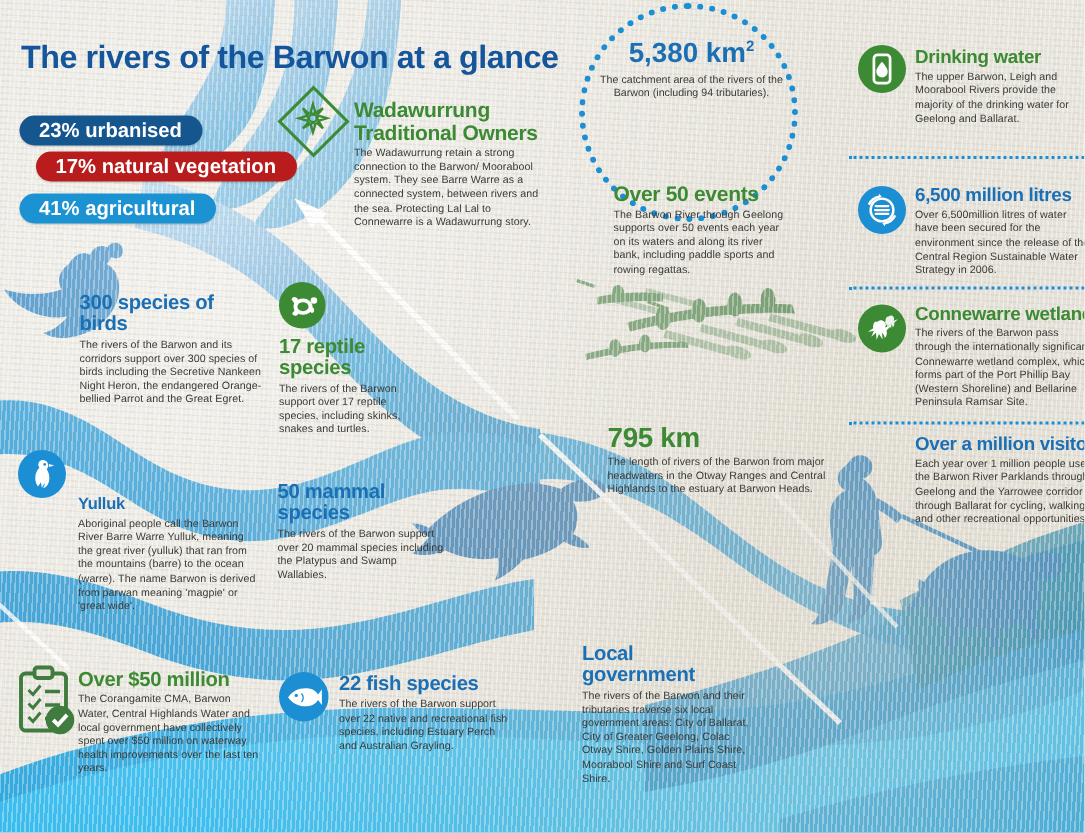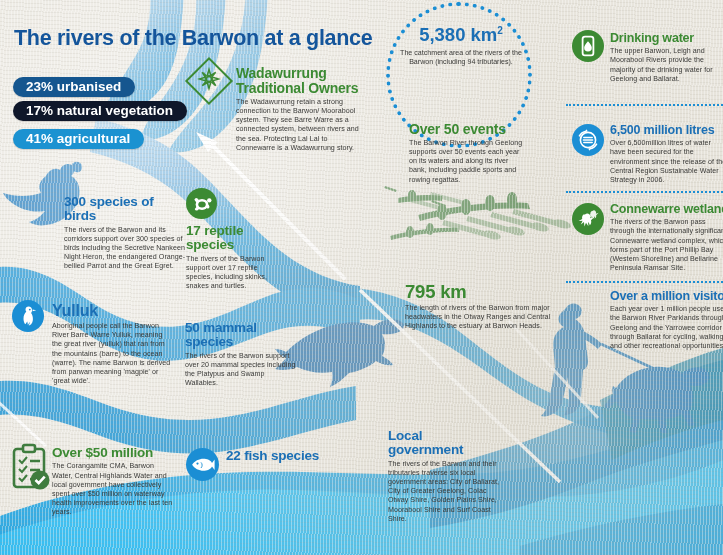--- a/index.html
+++ b/index.html
@@ -41,21 +41,21 @@
   .pill {
     position: absolute; left: 13px;
     height: 20px; line-height: 20px;
     padding: 0 14px 0 13px;
     border-radius: 10px;
     color: #ffffff; font-weight: bold; font-size: 13.5px;
     white-space: nowrap;
     box-shadow: 0 1px 1px rgba(0,0,0,0.14);
   }
   #pill-0 { top: 77px;  background: #15568f; }
-  #pill-1 { top: 101px; background: #0f172a; }
+  #pill-1 { top: 101px; background: #b91c1c; margin-left: 11px; }
   #pill-2 { top: 129px; background: #1b92d1; }
 
   
   .fact { position: absolute; }
   .fact .head {
     font-weight: bold; line-height: 1.06;
     letter-spacing: -0.2px;
     margin-bottom: 2px;
   }
   .fact .body {
@@ -284,21 +284,21 @@
       </span>
     </div>
     <div class="fact green" style="left:236px; top:66px; width:126px;">
       <div class="head" style="font-size:14px;">
         <span>Wadawurrung</span><br>
         <span>Traditional Owners</span>
       </div>
       <div class="body">The Wadawurrung retain a strong connection to the Barwon/ Moorabool system. They see Barre Warre as a connected system, between rivers and the sea. Protecting Lal Lal to Connewarre is a Wadawurrung story.</div>
     </div>
 
-    <div class="fact blue" style="left:64px; top:195px; width:122px;">
+    <div class="fact blue" style="left:53px; top:195px; width:122px;">
       <div class="head" style="font-size:13.5px;">300 species of birds</div>
       <div class="body">The rivers of the Barwon and its corridors support over 300 species of birds including the Secretive Nankeen Night Heron, the endangered Orange-bellied Parrot and the Great Egret.</div>
     </div>
 
     <div class="badge green" style="left:186px; top:188px; width:31px; height:31px;">
       <svg width="22" height="20" viewBox="0 0 24 22">
         <g fill="#ffffff">
           <ellipse cx="12" cy="11.5" rx="7" ry="6"></ellipse>
           <circle cx="20" cy="7" r="2.4"></circle>
           <path d="M3.6 6.2 a2.4 2.4 0 1 1 2.2 3.1 Z"></path>
@@ -324,21 +324,21 @@
                    c0.7 -1 1.1 -2.3 1.1 -3.7 l-1.9 3.3 l-0.6 -3.6
                    l-2 2.8 c-1.2 -1.5 -1.8 -3.5 -1.8 -5.6
                    c0 -2.8 1 -5.3 2.8 -6.9 c-0.5 -0.6 -0.8 -1.4 -0.8 -2.2
                    c0 -1.8 1.4 -3 3 -3 Z"></path>
           <path d="M14.6 4.4 l3.6 0.9 l-3.6 1 Z"></path>
         </g>
         <circle cx="11.8" cy="4.6" r="0.9" fill="#1b8ed4"></circle>
       </svg>
     </div>
     <div class="fact blue" style="left:52px; top:303px; width:122px;">
-      <div class="head" style="font-size:16px;">Yulluk</div>
+      <div class="head" style="font-size:11px;margin-top:28px;">Yulluk</div>
       <div class="body">Aboriginal people call the Barwon River Barre Warre Yulluk, meaning the great river (yulluk) that ran from the mountains (barre) to the ocean (warre). The name Barwon is derived from parwan meaning 'magpie' or 'great wide'.</div>
     </div>
 
     <div class="fact blue" style="left:185px; top:321px; width:112px;">
       <div class="head" style="font-size:13.5px;">
         <span>50 mammal</span><br>
         <span>species</span>
       </div>
       <div class="body">The rivers of the Barwon support over 20 mammal species including the Platypus and Swamp Wallabies.</div>
     </div>
@@ -369,20 +369,21 @@
         <g fill="#ffffff">
           <path d="M1 8 c3 -5 9 -7 14 -6 c3 0.5 5 2 6 4 l2.6 -3.4 l0 10.4
                    l-2.6 -3.4 c-1 2 -3 3.5 -6 4 c-5 1 -11 -1 -14 -6 Z"></path>
         </g>
         <circle cx="6.5" cy="6.6" r="1.1" fill="#1b8ed4"></circle>
         <path d="M10 5.4 c1.5 1.5 1.5 4 0 5.6" stroke="#1b8ed4" stroke-width="0.9" fill="none"></path>
       </svg>
     </div>
     <div class="fact blue" style="left:226px; top:449px; width:118px;">
       <div class="head" style="font-size:13.5px;">22 fish species</div>
+      <div class="body">The rivers of the Barwon support over 22 native and recreational fish species, including Estuary Perch and Australian Grayling.</div>
     </div>
 
     <div class="ring"></div>
     <div class="ring-label">
       <div class="big">
         <span>5,380 km</span><sup>2</sup>
       </div>
       <div class="body">The catchment area of the rivers of the Barwon (including 94 tributaries).</div>
     </div>
 

